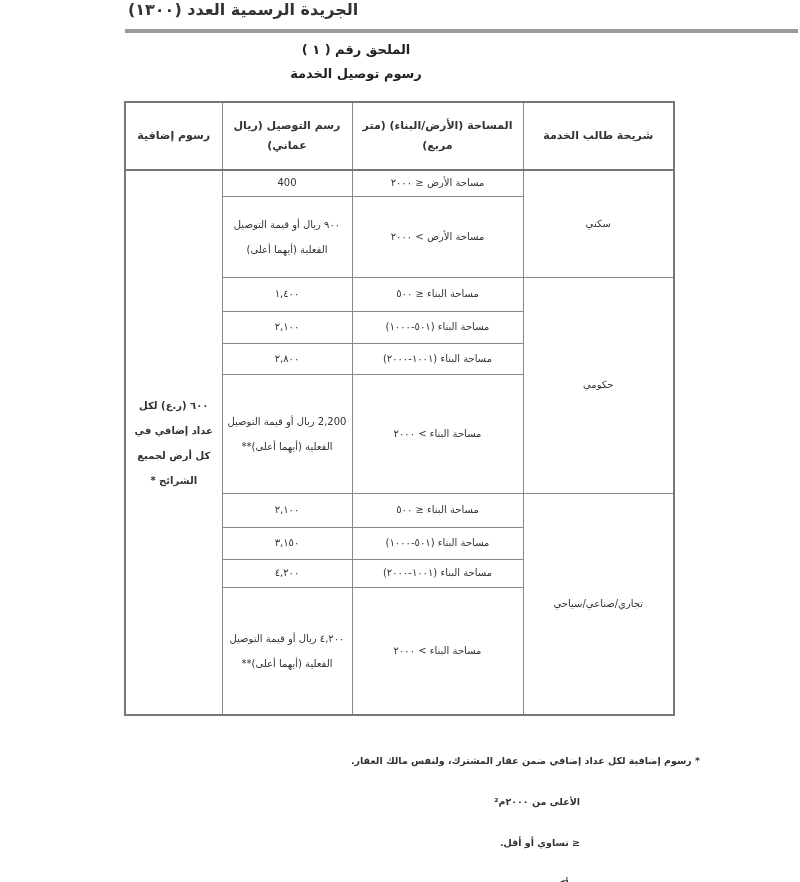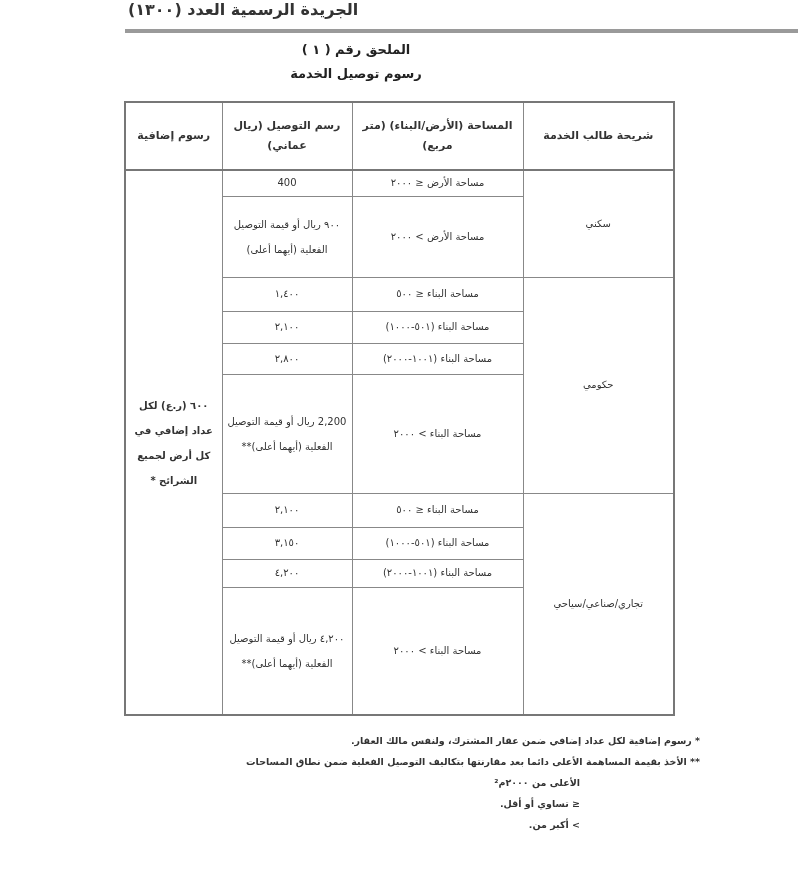--- a/index.html
+++ b/index.html
@@ -35,21 +35,21 @@
     table.fees td.extra { font-weight: bold; line-height: 25px; font-size: 10px; margin-left: 48px; }
     col.c-cat { width: 151px; }
     col.c-area { width: 171px; }
     col.c-fee { width: 130px; }
     col.c-extra { width: 97px; }
 
     .footnotes {
       position: absolute; right: 100px; top: 730px; width: 600px; direction: rtl;
       font-size: 9.5px; color: #333; line-height: 21px; font-weight: bold;
     }
-    .footnotes div { white-space: nowrap; }
+    .footnotes div { white-space: nowrap; margin-top: 20px; }
     .fn-indent { padding-right: 120px; }
   </style>
 </head>
 <body>
 
 <div class="running-head">الجريدة الرسمية العدد (١٣٠٠)</div>
 <div class="head-rule"></div>
 
 <div class="title1">الملحق رقم ( ١ )</div>
 <div class="title2">رسوم توصيل الخدمة</div>
@@ -113,17 +113,16 @@
   </tr>
   <tr style="height:128px">
     <td>مساحة البناء &gt; ٢٠٠٠</td>
     <td style="line-height:25px">٤,٢٠٠ ريال أو قيمة التوصيل الفعلية (أيهما أعلى)**</td>
   </tr>
 </tbody>
   </table>
 
 <div class="footnotes">
   <div>* رسوم إضافية لكل عداد إضافي ضمن عقار المشترك، ولنفس مالك العقار.</div>
-  <div>** الأخذ بقيمة المساهمة الأعلى دائما بعد مقارنتها بتكاليف التوصيل الفعلية ضمن نطاق المساحات</div>
   <div class="fn-indent">الأعلى من ٢٠٠٠م²</div>
   <div class="fn-indent">≤ تساوي أو أقل.</div>
   <div class="fn-indent">&gt; أكبر من.</div>
 </div>
 
 </body></html>

